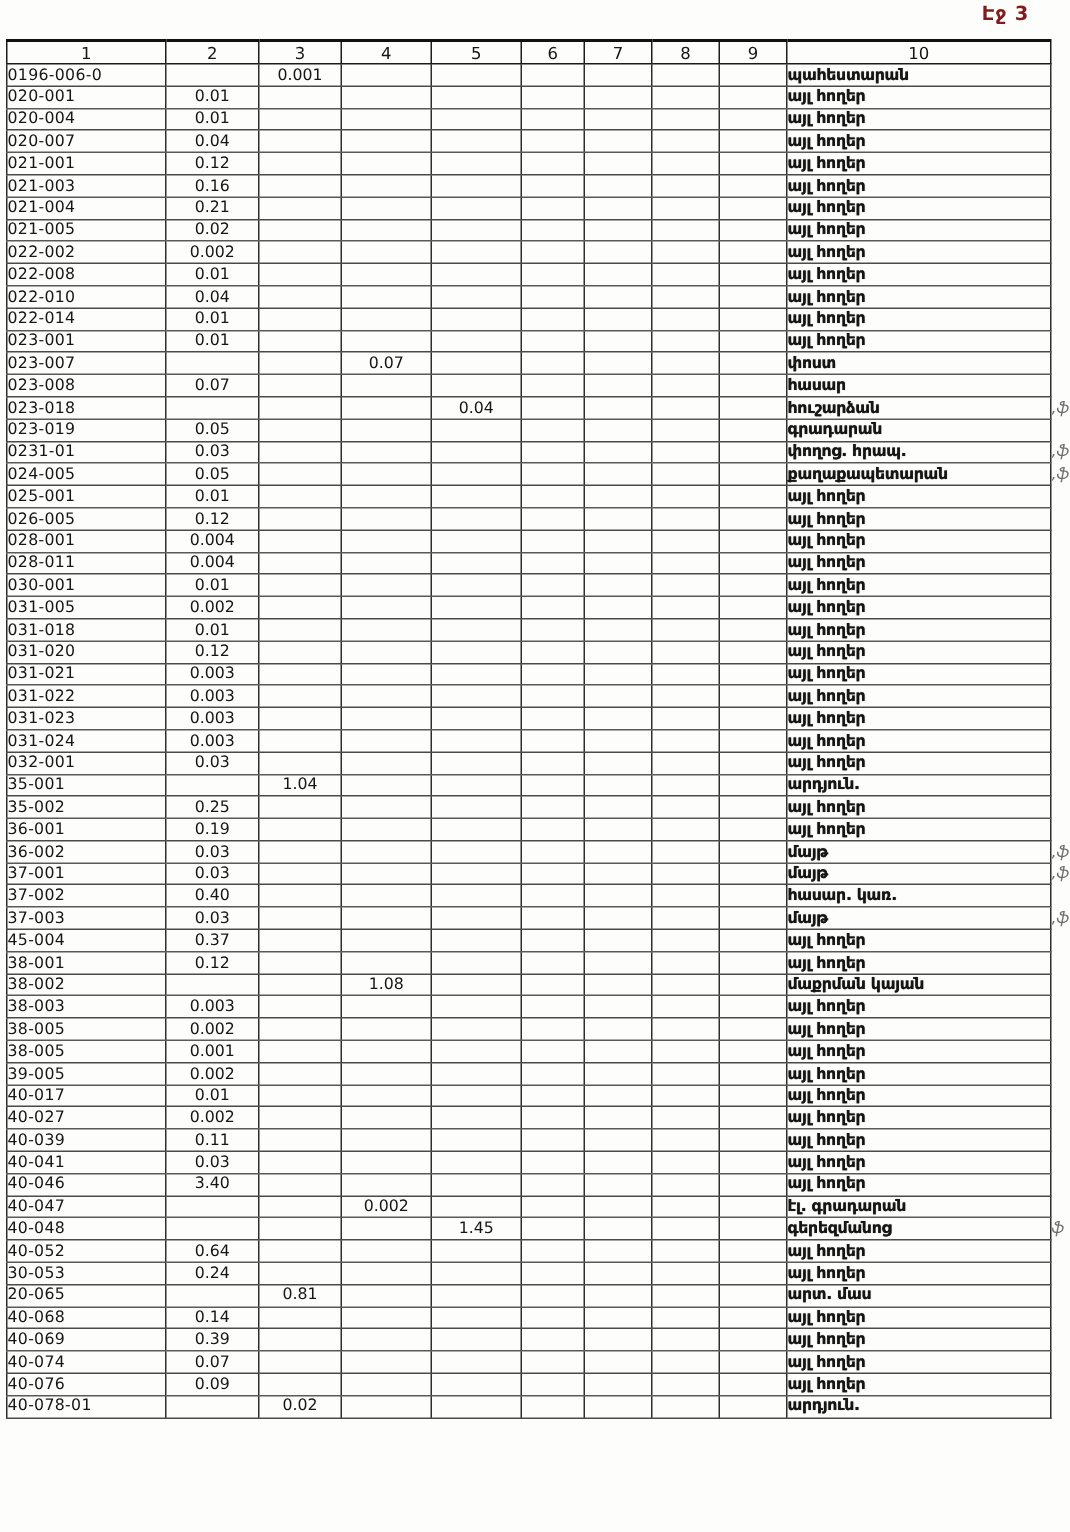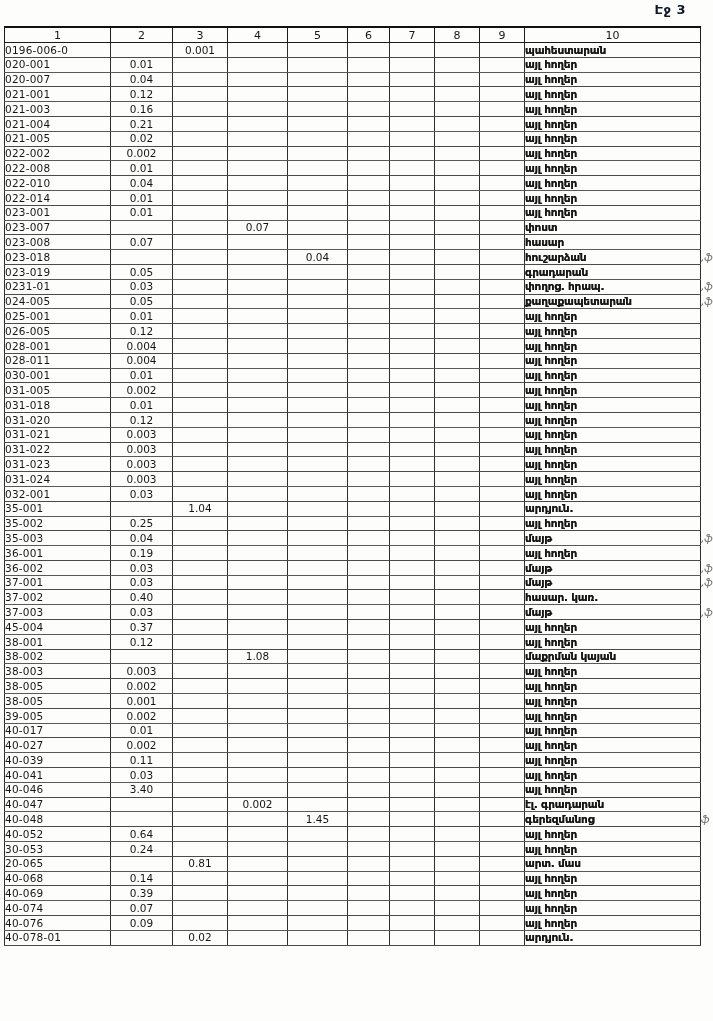--- a/index.html
+++ b/index.html
@@ -6,21 +6,21 @@
   body{
     width:713px;height:1021px;
     background:#fdfdfc;
     font-family:"DejaVu Sans",sans-serif;
     color:#161616;
     position:relative;
     overflow:hidden;
   }
   .page-label{
     position:absolute;top:2px;right:27px;
-    font-size:13px;font-weight:bold;color:#0f172a;
+    font-size:13px;font-weight:bold;color:#7f1d1d;
     letter-spacing:0.5px;
   }
   table.scan{
     position:absolute;left:4px;top:26px;
     border-collapse:collapse;table-layout:fixed;
     width:709px;
   }
   table.scan th{
     border:1.6px solid #1c1c1c;
     border-top:2px solid #111;
@@ -108,20 +108,33 @@
         <td class="num"></td>
         <td class="num"></td>
         <td class="num"></td>
         <td class="num"></td>
         <td class="num"></td>
         <td class="num"></td>
         <td class="use">այլ հողեր</td>
         <td class="markc"></td>
       </tr>
       <tr>
+        <td class="code">020-004</td>
+        <td class="num">0.01</td>
+        <td class="num"></td>
+        <td class="num"></td>
+        <td class="num"></td>
+        <td class="num"></td>
+        <td class="num"></td>
+        <td class="num"></td>
+        <td class="num"></td>
+        <td class="use">այլ հողեր</td>
+        <td class="markc"></td>
+      </tr>
+      <tr>
         <td class="code">020-007</td>
         <td class="num">0.04</td>
         <td class="num"></td>
         <td class="num"></td>
         <td class="num"></td>
         <td class="num"></td>
         <td class="num"></td>
         <td class="num"></td>
         <td class="num"></td>
         <td class="use">այլ հողեր</td>
@@ -509,33 +522,20 @@
         <td class="num">0.25</td>
         <td class="num"></td>
         <td class="num"></td>
         <td class="num"></td>
         <td class="num"></td>
         <td class="num"></td>
         <td class="num"></td>
         <td class="num"></td>
         <td class="use">այլ հողեր</td>
         <td class="markc"></td>
-      </tr>
-      <tr>
-        <td class="code">35-003</td>
-        <td class="num">0.04</td>
-        <td class="num"></td>
-        <td class="num"></td>
-        <td class="num"></td>
-        <td class="num"></td>
-        <td class="num"></td>
-        <td class="num"></td>
-        <td class="num"></td>
-        <td class="use">մայթ</td>
-        <td class="markc">,ֆ</td>
       </tr>
       <tr>
         <td class="code">36-001</td>
         <td class="num">0.19</td>
         <td class="num"></td>
         <td class="num"></td>
         <td class="num"></td>
         <td class="num"></td>
         <td class="num"></td>
         <td class="num"></td>

